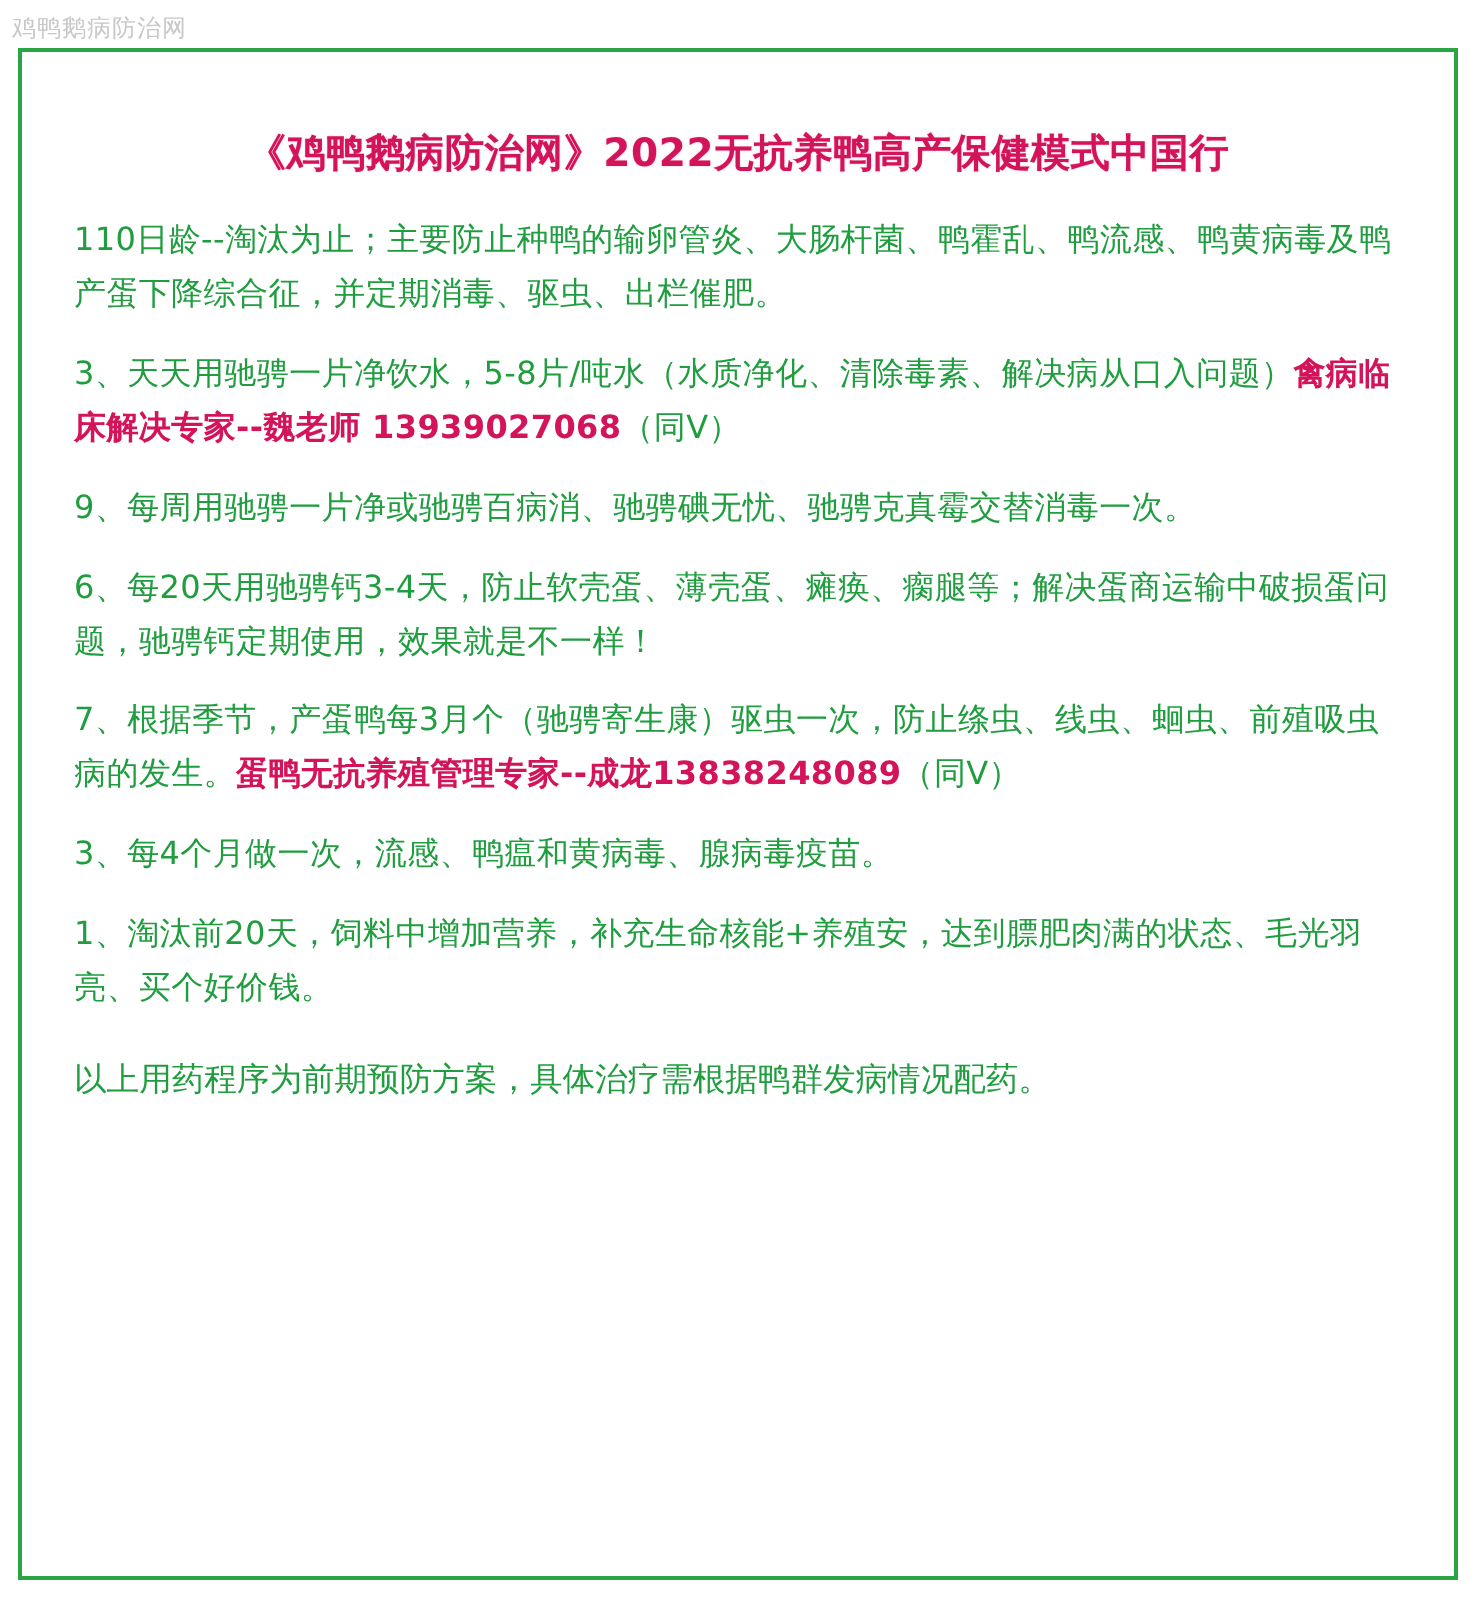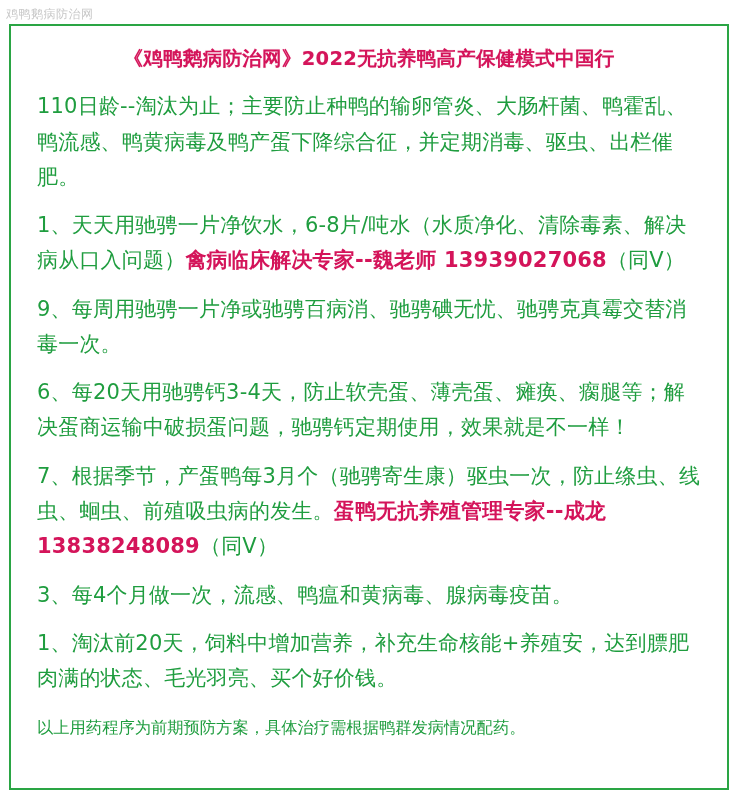--- a/index.html
+++ b/index.html
@@ -33,27 +33,27 @@
     border: 2px solid #2aa544;
     box-sizing: border-box;
     padding: 20px 26px 14px 26px;
   }
   #title {
     text-align: center;
     color: #d4145a;
     font-size: 19.5px;
     font-weight: bold;
     line-height: 1.3;
-    margin: 0 0 18px 0;
+    margin: 18px 0 18px 0;
     letter-spacing: 0.3px;
     text-shadow: 0 0 1px rgba(212,20,90,0.25);
   }
   .para {
     color: #1f9d3f;
-    font-size: 21px;
+    font-size: 16px;
     line-height: 1.68;
     margin: 0 0 13px 0;
     text-align: left;
     letter-spacing: 0.2px;
   }
   .hl {
     color: #d4145a;
     font-weight: bold;
   }
   .footnote {
@@ -67,21 +67,21 @@
 <body>
 
 <div id="watermark">鸡鸭鹅病防治网</div>
 
 <div id="poster">
   <div id="title">《鸡鸭鹅病防治网》2022无抗养鸭高产保健模式中国行</div>
 
   <p class="para">110日龄--淘汰为止；主要防止种鸭的输卵管炎、大肠杆菌、鸭霍乱、鸭流感、鸭黄病毒及鸭产蛋下降综合征，并定期消毒、驱虫、出栏催肥。</p>
 
   <p class="para">
-    <span>1、天天用驰骋一片净饮水，6-8片/吨水（水质净化、清除毒素、解决病从口入问题）</span><span class="hl">禽病临床解决专家--魏老师 13939027068</span><span>（同V）</span>
+    <span>3、天天用驰骋一片净饮水，5-8片/吨水（水质净化、清除毒素、解决病从口入问题）</span><span class="hl">禽病临床解决专家--魏老师 13939027068</span><span>（同V）</span>
   </p>
 
 
 
 
   <p class="para">
     <span>9、每周用驰骋一片净或驰骋百病消、驰骋碘无忧、驰骋克真霉交替消毒一次。</span><span class="hl"></span><span></span>
   </p>
 
   <p class="para">

